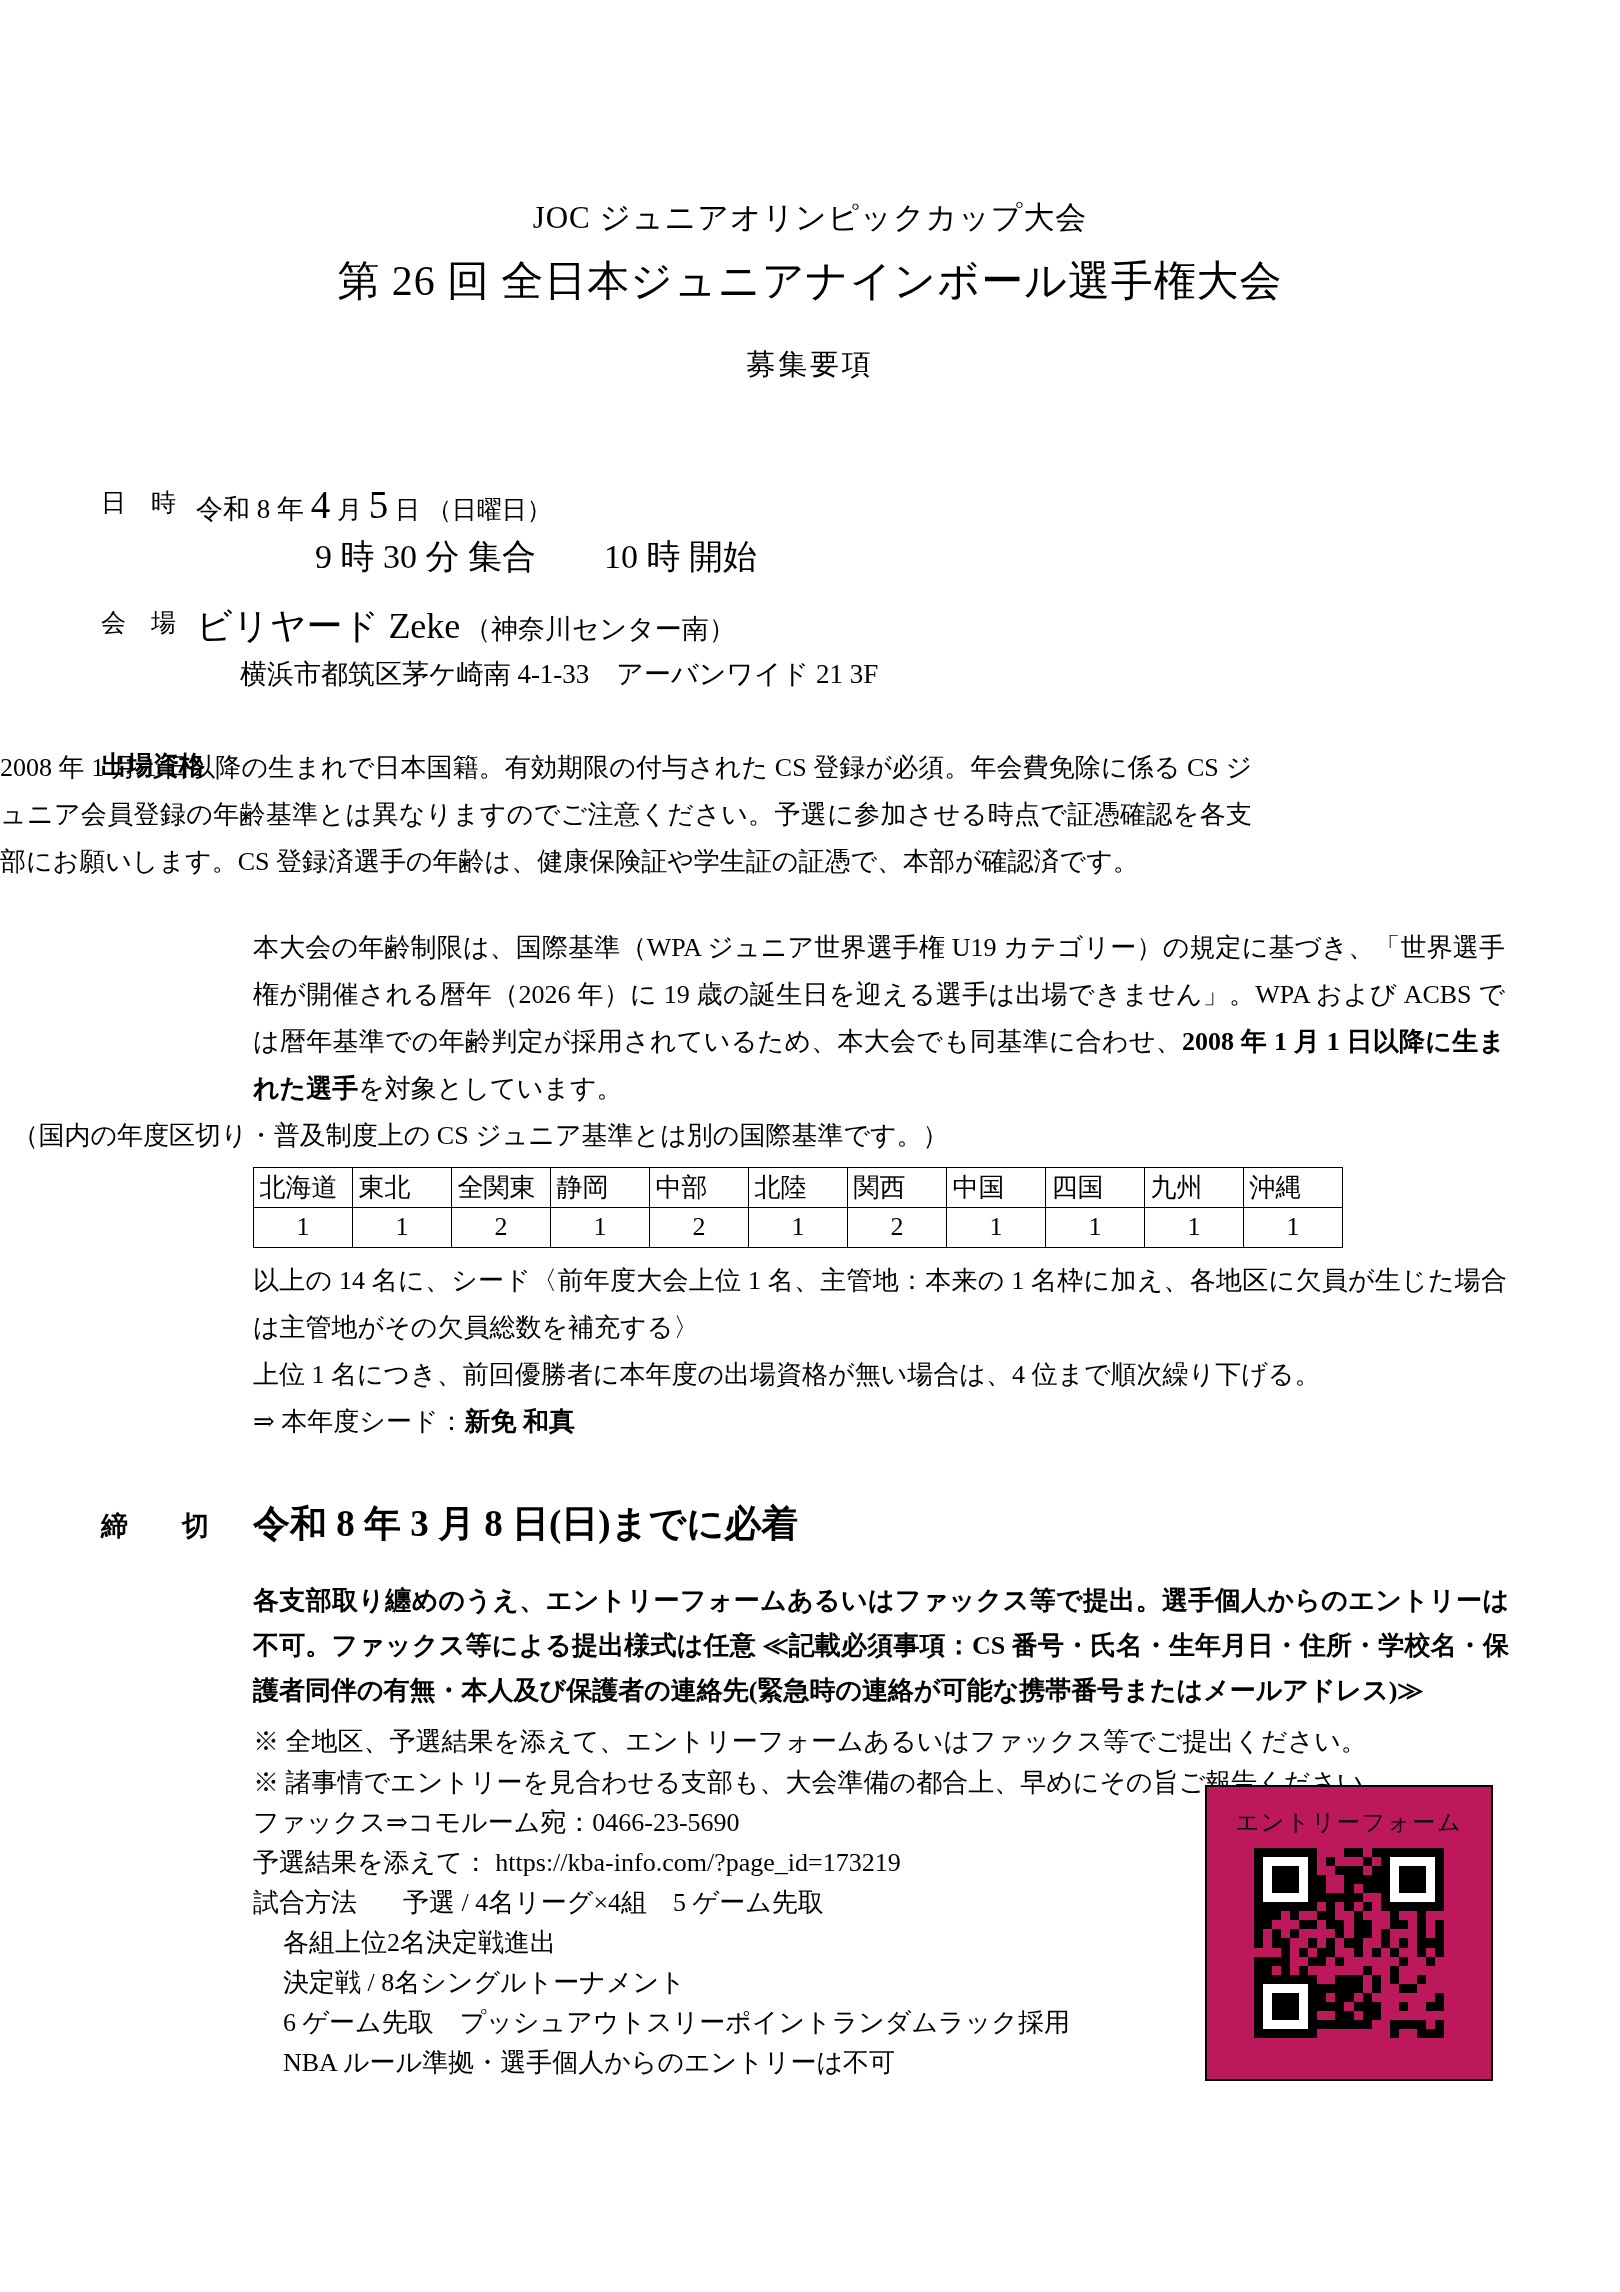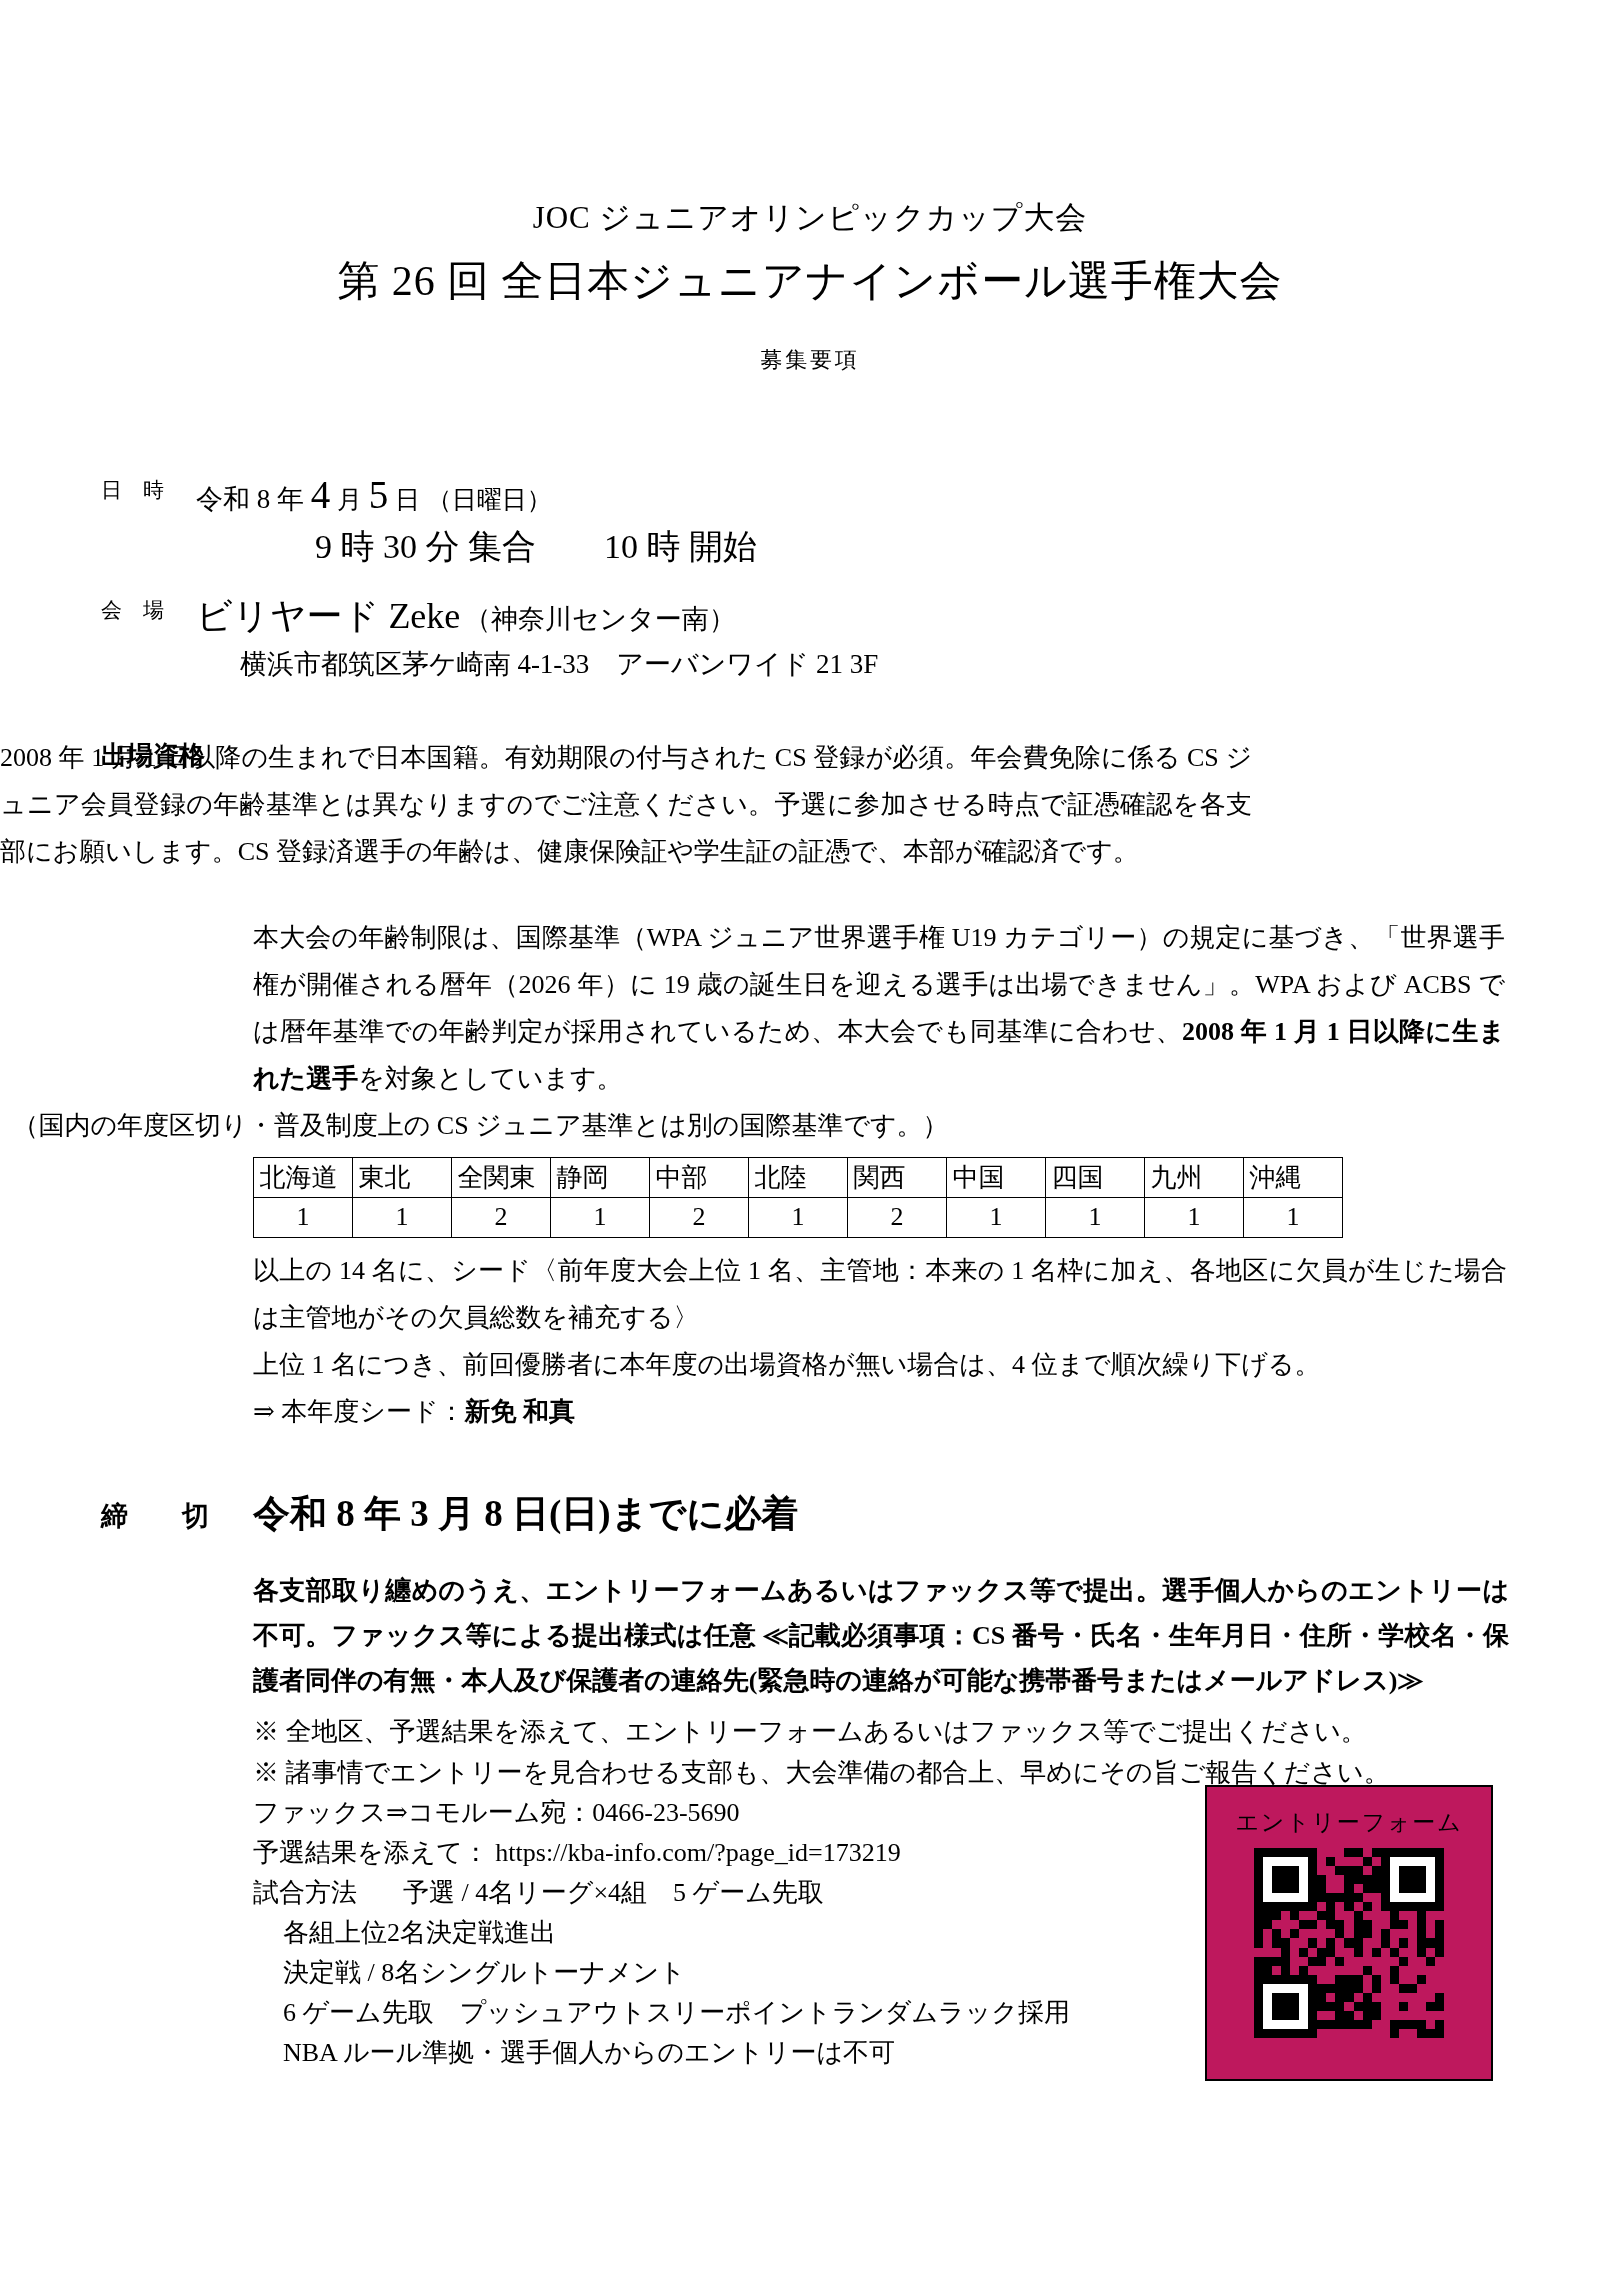--- a/index.html
+++ b/index.html
@@ -7,25 +7,25 @@
     width:1620px; height:2293px;
     color:#000;
     font-family:"Liberation Serif","DejaVu Serif",serif;
   }
   .doc { position:relative; width:1620px; height:2293px; overflow:hidden; background:#fff; }
 
   
   .title-block { text-align:center; padding-top:197px; }
   .t1 { font-size:31px; letter-spacing:0.9px; }
   .t2 { font-size:42px; margin-top:14.3px; letter-spacing:0.9px; }
-  .t3 { font-size:22px; margin-top:36px; letter-spacing:2.7px; }
+  .t3 { font-size:29px; margin-top:36px; letter-spacing:2.7px; }
 
   
   .row { position:relative; }
-  .side-label { position:absolute; left:101px; top:3.6px; font-size:21px; }
+  .side-label { position:absolute; left:101px; top:3.6px; font-size:25px; }
   .side-label.bold { font-weight:bold; font-size:26px; }
 
   .date-row { margin-top:97px; padding-left:196px; font-size:27px; }
   .big-num { font-size:39px; }
   .small-unit { font-size:25px; }
   .time-line { margin-top:7.2px; padding-left:315px; font-size:34px; }
 
   .venue-row { margin-top:21.5px; padding-left:196px; }
   .venue-name { font-size:36px; }
   .venue-note { font-size:27px; }

